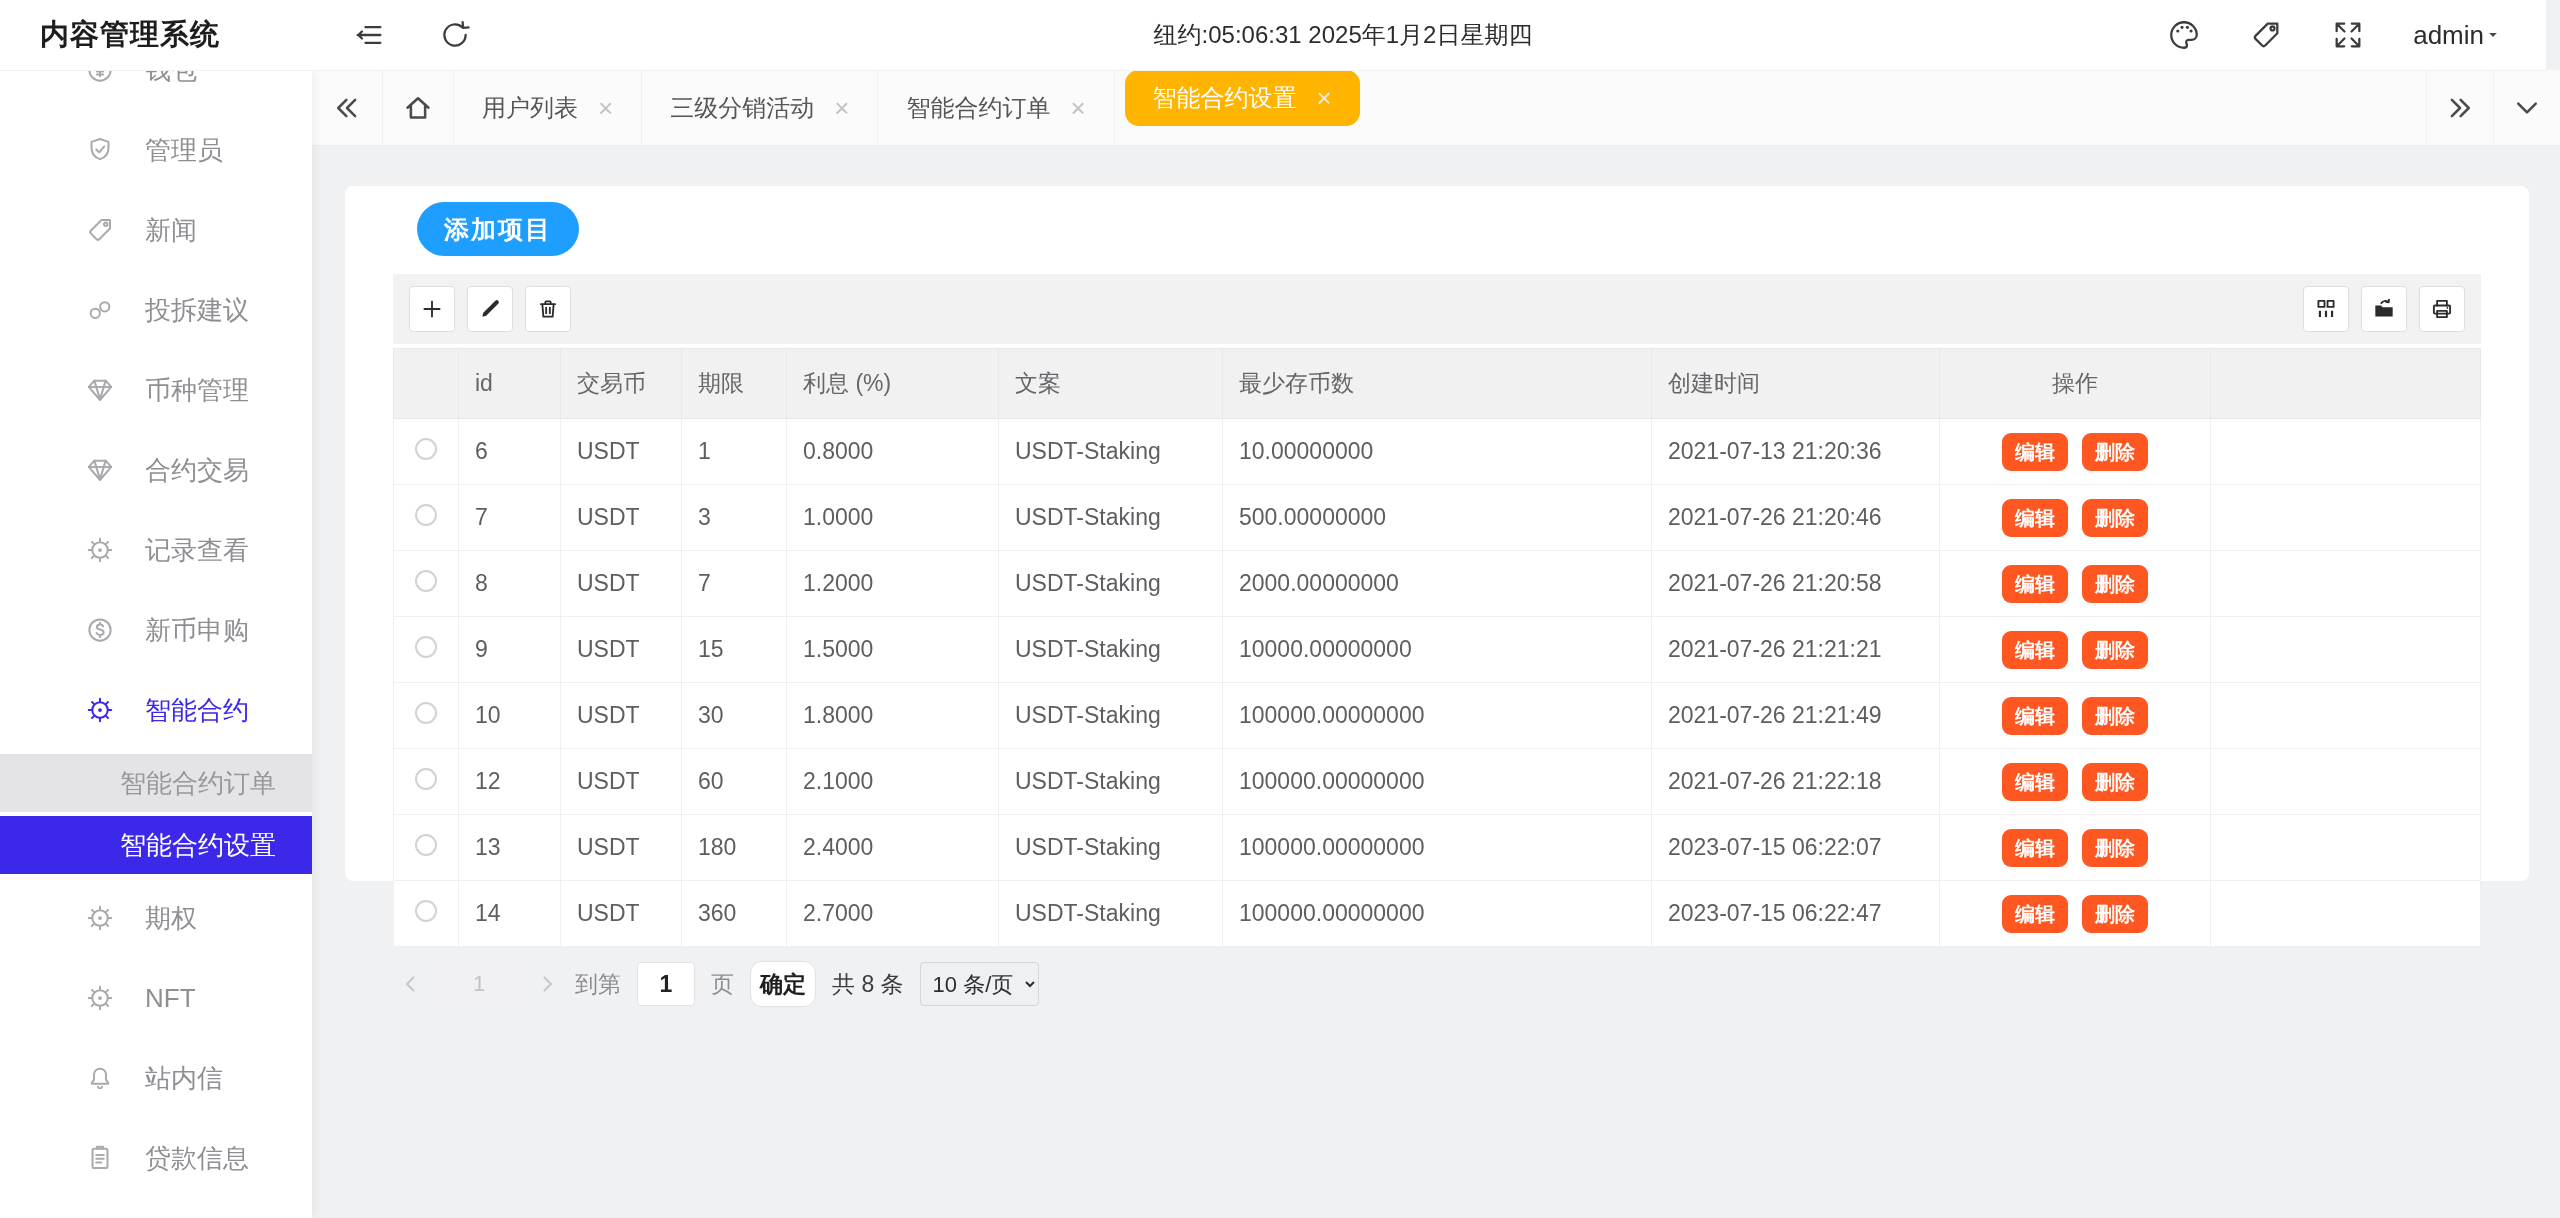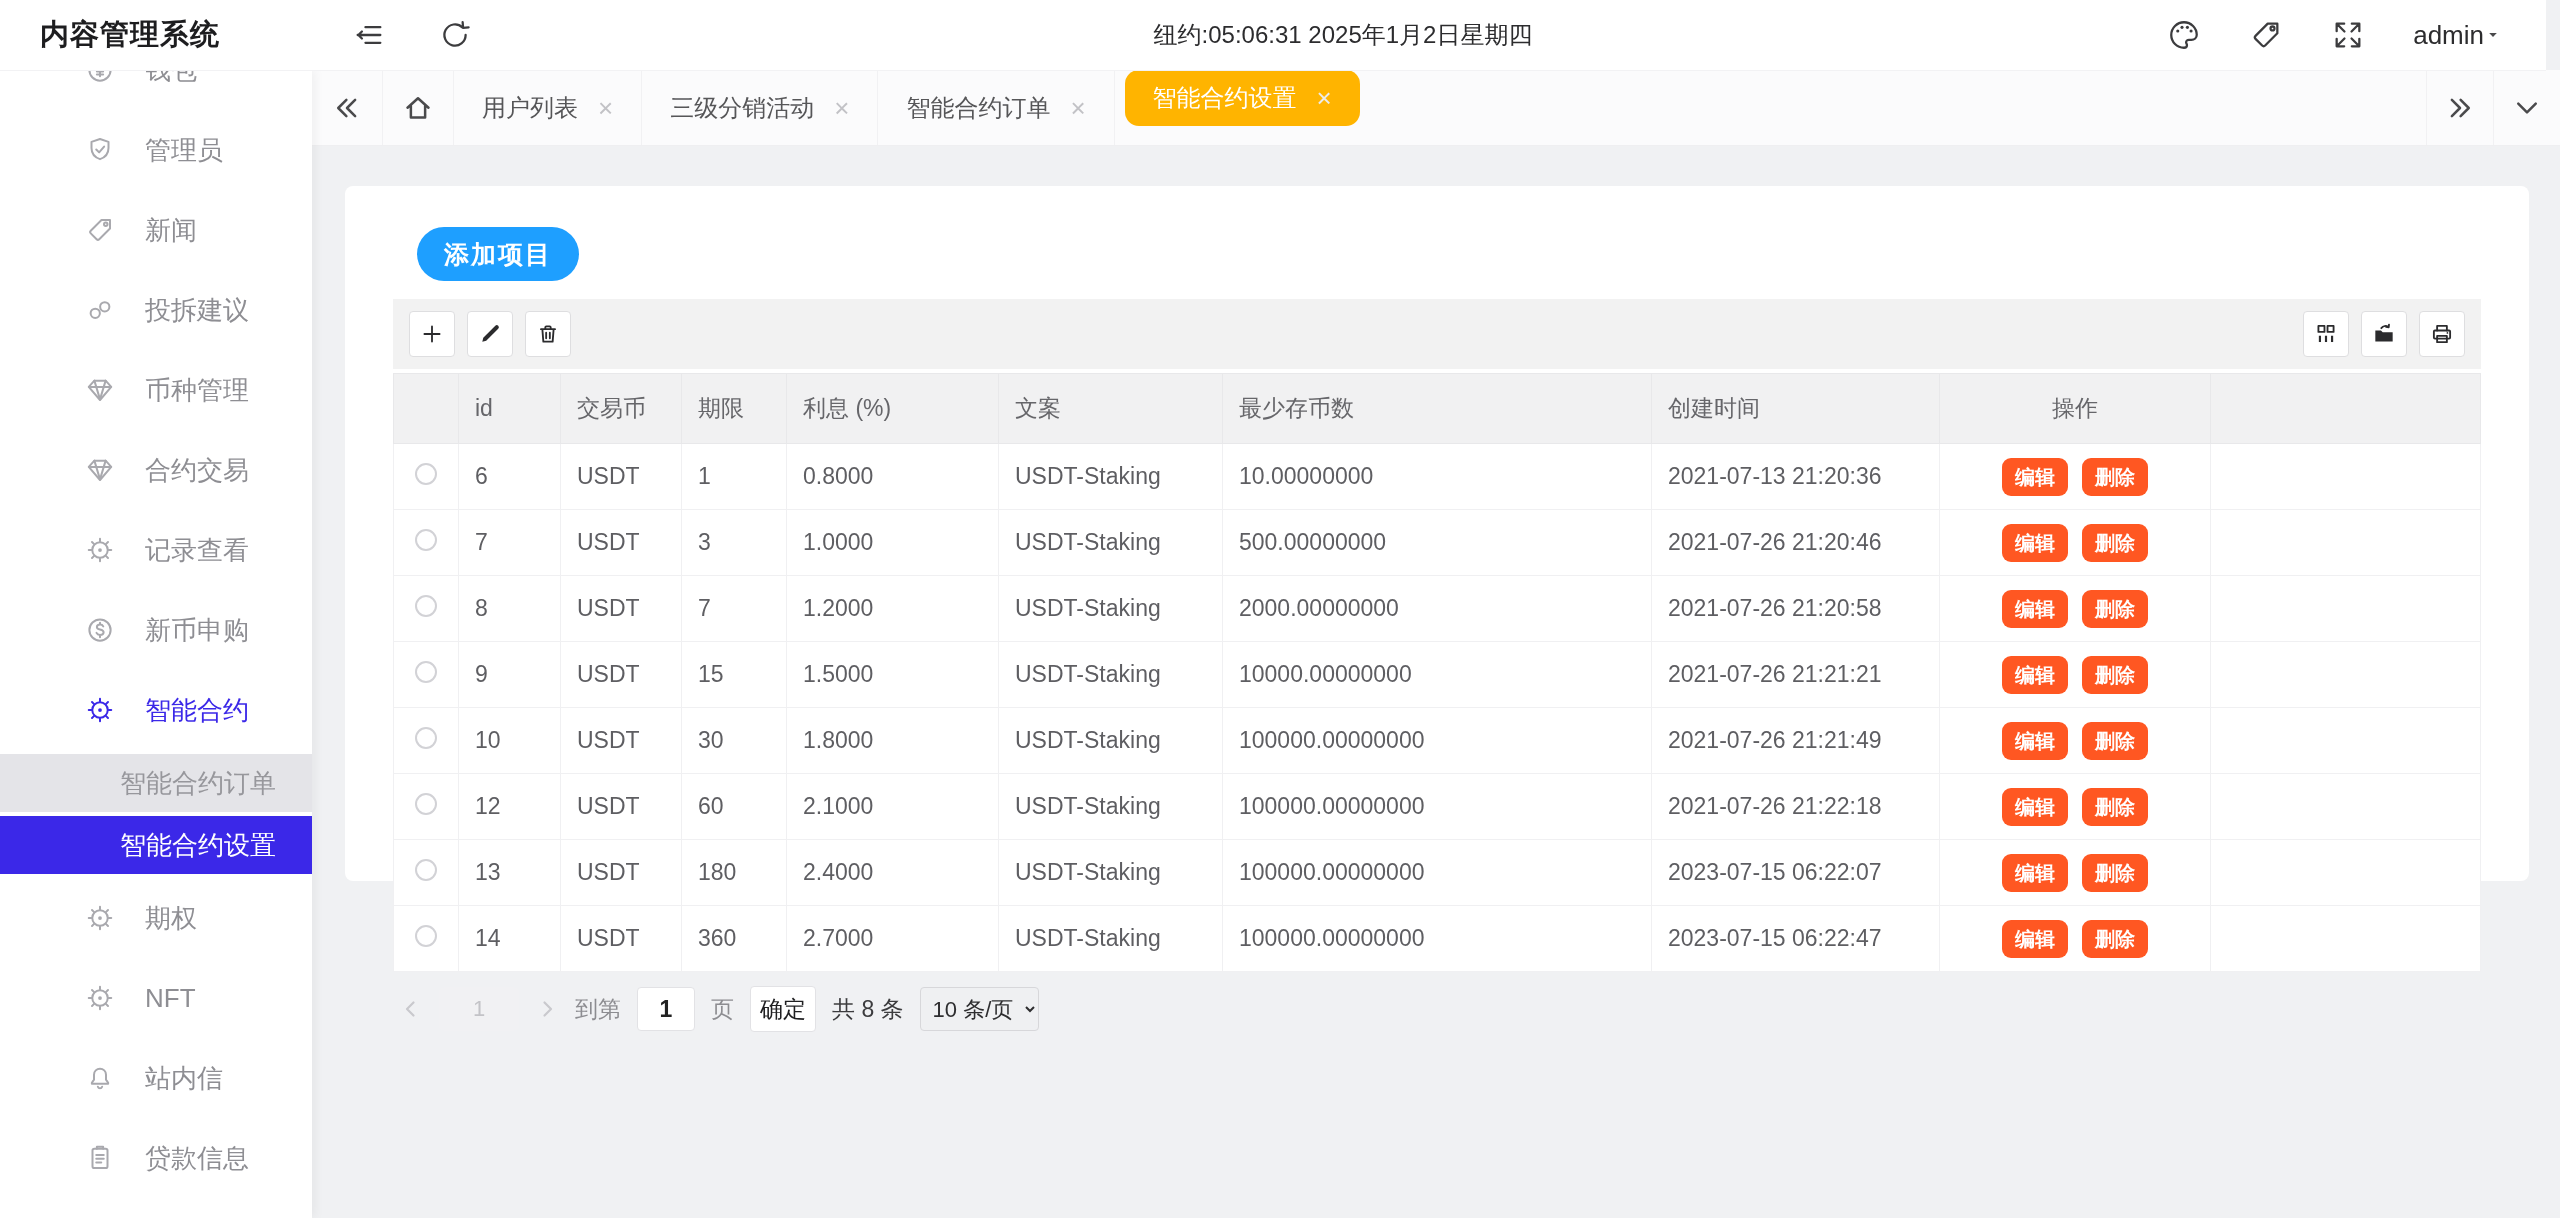--- a/index.html
+++ b/index.html
@@ -42,21 +42,21 @@
   .tab-ctl svg{width:30px;height:30px;fill:none;stroke:currentColor;stroke-width:2;stroke-linecap:round;stroke-linejoin:round}
   .tab-ctl.rt{border-right:none;border-left:1px solid #f1f1f3;width:66px}
   .tabs{display:flex;height:100%;flex:1;min-width:0;overflow:hidden}
   .tab{display:flex;align-items:center;gap:20px;height:100%;padding:0 28px;font-size:24px;color:#565658;border-right:1px solid #f1f1f3;cursor:pointer;white-space:nowrap;box-sizing:border-box}
   .tab .close{color:#c2c2c6;font-size:26px;line-height:1}
   .tab.active{background:#ffb400;color:#fff;height:56px;border-radius:14px;margin:0 10px;border-right:none}
   .tab.active .close{color:#ececec}
 
   
   .content{flex:1;padding:40px 31px 0 33px;box-sizing:border-box}
-  .card{background:#fff;border-radius:8px;height:695px;box-sizing:border-box;padding:41px 48px}
+  .card{background:#fff;border-radius:8px;height:695px;box-sizing:border-box;padding:16px 48px}
   .add-btn{display:block;margin-left:24px;width:162px;height:54px;border:none;border-radius:27px;background:#1e9fff;color:#fff;font-size:25px;font-weight:bold;letter-spacing:2px;cursor:pointer;font-family:inherit}
   .toolbar{margin-top:18px;height:70px;background:#f2f2f2;display:flex;align-items:center;padding:0 16px;gap:12px}
   .tool-btn{width:46px;height:46px;box-sizing:border-box;background:#fff;border:1px solid #dedee0;border-radius:4px;display:flex;align-items:center;justify-content:center;color:#2b2b2d;cursor:pointer}
   .tool-btn svg{width:26px;height:26px;fill:none;stroke:currentColor;stroke-width:1.7;stroke-linecap:round;stroke-linejoin:round}
   .tb-spacer{flex:1}
 
   
   table.grid{width:100%;border-collapse:collapse;table-layout:fixed;margin-top:4px}
   .grid th{height:70px;background:#f1f1f2;border:1px solid #e8e8ea;font-weight:normal;font-size:23px;color:#66666a;text-align:left;padding:0 0 0 16px;box-sizing:border-box}
   .grid th.center{text-align:center;padding:0}
@@ -66,21 +66,21 @@
   .radio{display:inline-block;width:22px;height:22px;border-radius:50%;border:2px solid #d2d2d6;box-sizing:border-box;background:#fff;cursor:pointer}
   .act-btn{display:inline-block;margin:0 7px;background:#ff5722;color:#fff;border:none;border-radius:9px;font-size:20px;font-weight:bold;padding:9px 13px;line-height:1;cursor:pointer;font-family:inherit}
 
   
   .pager{display:flex;align-items:center;gap:16px;margin-top:14px;font-size:23px;color:#666;padding-left:6px}
   .pg-nav{width:24px;height:24px;color:#c9c9cd;cursor:pointer}
   .pg-nav svg{width:100%;height:100%;fill:none;stroke:currentColor;stroke-width:2.2;stroke-linecap:round;stroke-linejoin:round}
   .pg-cur{width:80px;height:44px;border-radius:6px;background:#f1f1f3;color:#c3c3c7;display:flex;align-items:center;justify-content:center;font-size:22px;cursor:default}
   .pg-label{color:#8d8d91}
   .pg-input{width:58px;height:44px;box-sizing:border-box;border:1px solid #e2e2e5;border-radius:4px;background:#fff;text-align:center;font-size:23px;font-weight:600;color:#222;font-family:inherit}
-  .pg-confirm{min-width:66px;height:46px;box-sizing:border-box;background:#fff;border:1px solid #e2e2e5;border-radius:4px;font-size:23px;font-weight:normal;color:#1f1f21;cursor:pointer;font-family:inherit}
+  .pg-confirm{min-width:66px;height:46px;box-sizing:border-box;background:#fff;border:1px solid #e2e2e5;border-radius:12px;font-size:23px;font-weight:bold;color:#1f1f21;cursor:pointer;font-family:inherit}
   .pg-total{color:#3c3c3e}
   .pg-size{height:44px;background:#eff0f2;border:1px solid #d7d7da;border-radius:4px;font-size:22px;color:#2e2e30;padding:0 8px;font-family:inherit}
 </style>
 </head>
 <body>
 
 <svg width="0" height="0" style="position:absolute">
   <symbol id="i-wallet" viewBox="0 0 24 24">
       <circle cx="12" cy="12" r="8.5"></circle>
       <path d="M9 8l3 4 3-4M12 12v5M9.5 13.2h5M9.5 15.6h5"></path>

